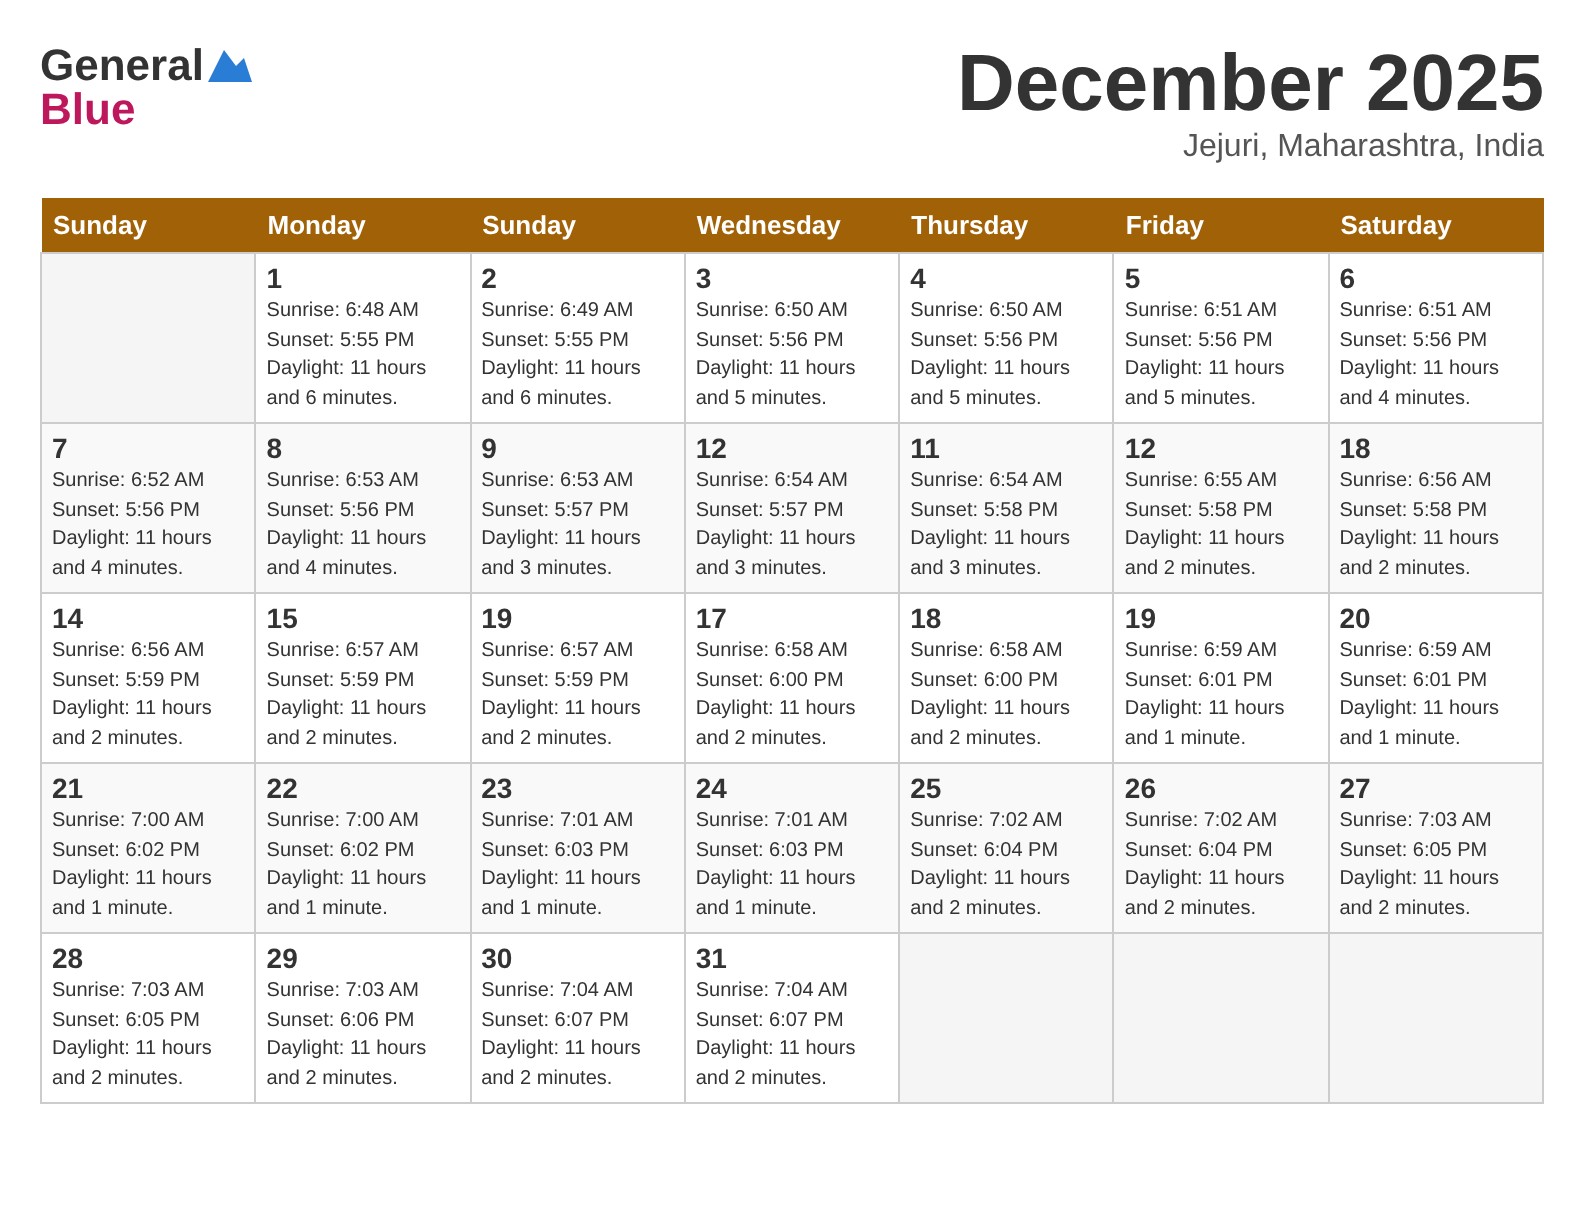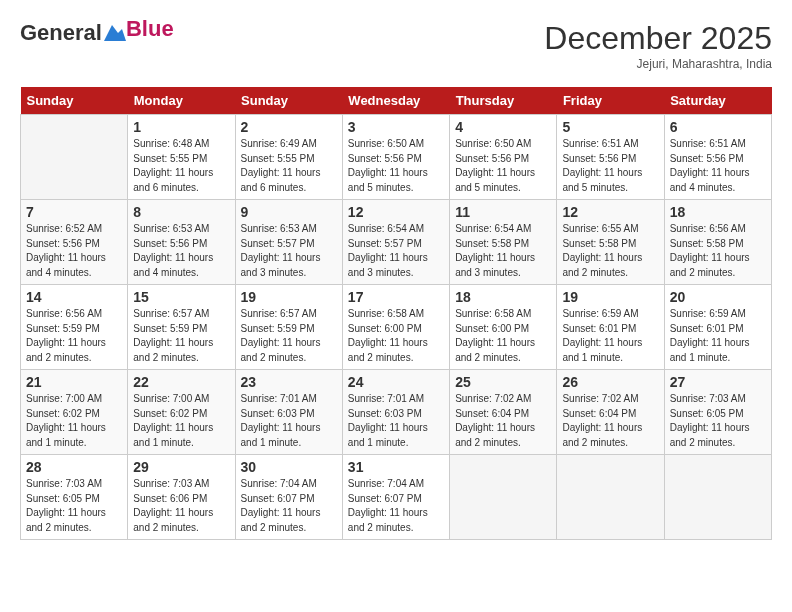--- a/index.html
+++ b/index.html
@@ -11,42 +11,42 @@
       padding: 20px;
     }
     .header {
       display: flex;
       justify-content: space-between;
       align-items: flex-start;
       margin-bottom: 16px;
     }
     .logo {
       display: flex;
-      flex-direction: row;
+      flex-direction: column;
       align-items: flex-start;
     }
     .title-block {
       text-align: right;
     }
     .month-year {
-      font-size: 32px;
-      font-weight: normal;
+      font-size: 40px;
+      font-weight: bold;
       color: #333;
     }
     .location {
-      font-size: 12px;
+      font-size: 16px;
       color: #555;
     }
     table {
       width: 100%;
       border-collapse: collapse;
       font-size: 11px;
     }
     thead tr th {
-      background-color: #b91c1c;
+      background-color: #a16207;
       color: white;
       text-align: left;
       padding: 6px 6px;
       font-size: 13px;
       font-weight: bold;
     }
     tbody tr td {
       border: 1px solid #ccc;
       vertical-align: top;
       padding: 4px 5px;

